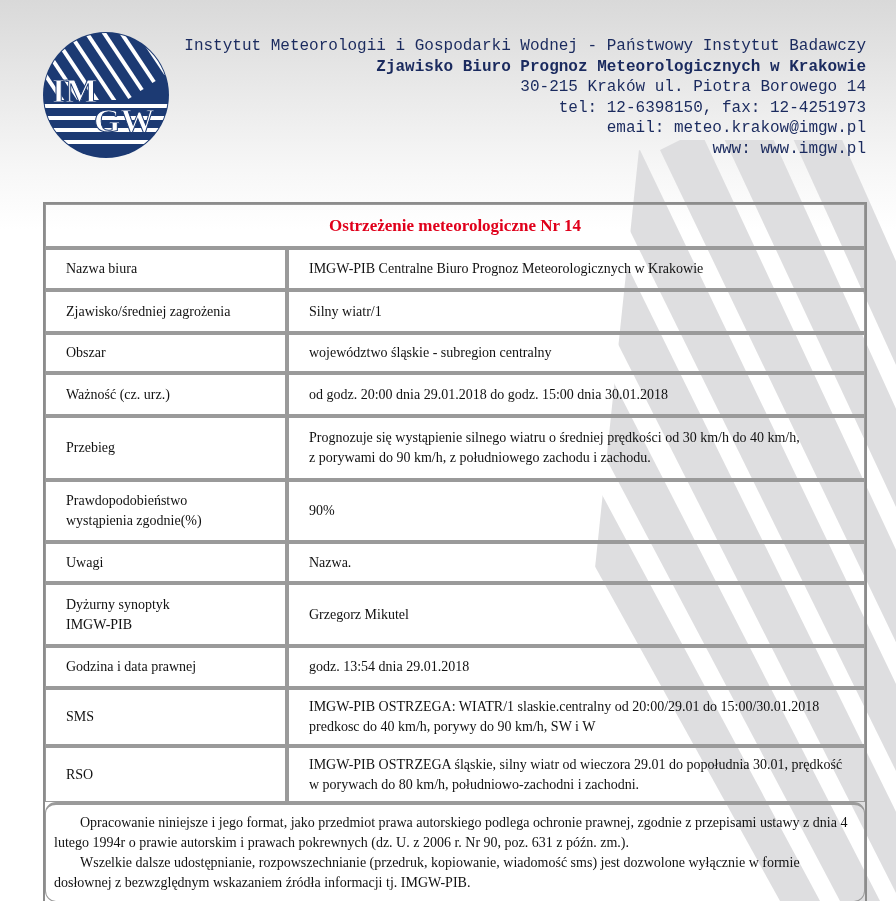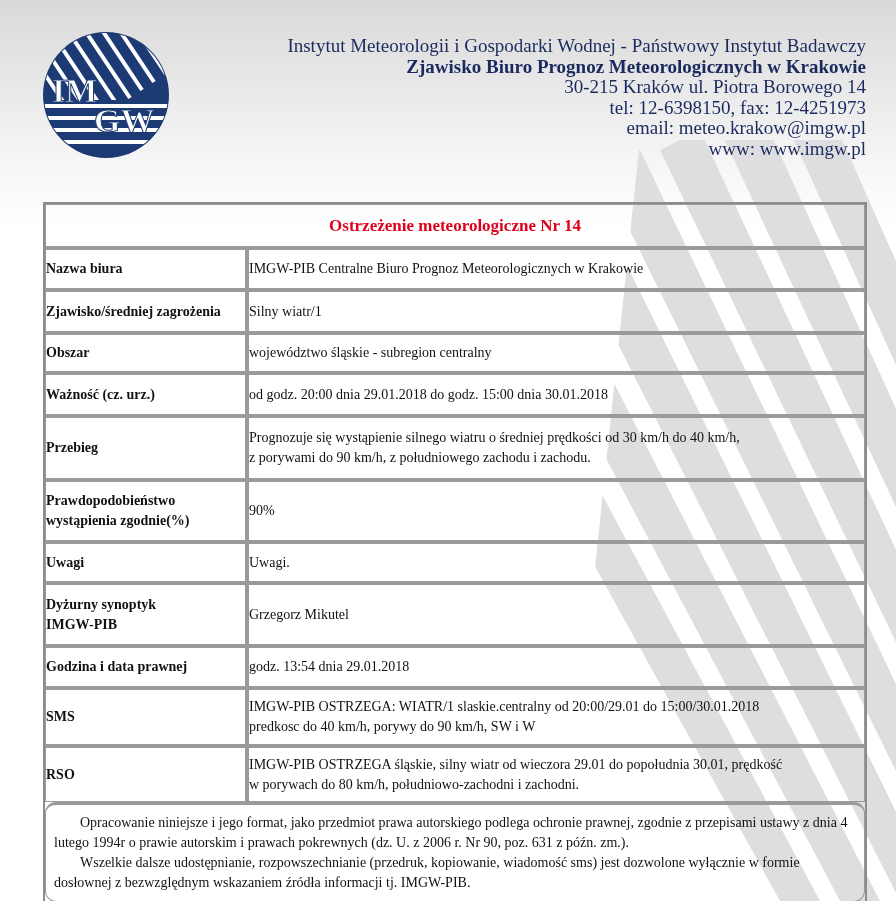--- a/index.html
+++ b/index.html
@@ -10,40 +10,40 @@
   }
   .stripes {
     position: absolute; left: 0; top: 0; width: 896px; height: 901px;
     pointer-events: none;
   }
   .logo {
     position: absolute; left: 42px; top: 30px; width: 128px; height: 130px;
   }
   .header {
     position: absolute; right: 30px; top: 36px; text-align: right;
-    font-family: Liberation Serif, serif; font-size: 19px; color: #1a2a5e;
+    font-family: Liberation Mono, monospace; font-size: 16px; color: #1a2a5e;
     line-height: 20.5px;
   }
   .header .bold { font-weight: bold; }
   .header .line { white-space: nowrap; }
   table.warn {
     position: absolute; left: 43px; top: 202px; width: 824px;
     border-collapse: separate; border-spacing: 0;
     border: 2px solid #8c8c8c;
     font-size: 14px; color: #111;
   }
   table.warn td {
     border: 1px solid #9a9a9a;
     border-width: 1px 1px 1px 1px;
-    padding: 0 0;
+    padding: 0 20px;
     vertical-align: middle;
     line-height: 20px;
   }
   table.warn tr + tr td { border-top: 3px solid #9a9a9a; }
-  td.label { width: 199px; font-weight: bold; border-right: 3px solid #9a9a9a !important; margin-left: 12px; }
+  td.label { width: 199px; font-weight: normal; border-right: 3px solid #9a9a9a !important; margin-left: 12px; }
   td.title {
     text-align: center; color: #e0001b; font-weight: bold; font-size: 17px; height: 40px;
   }
   .foot {
     font-size: 14px; line-height: 21.5px; padding: 8px 8px 8px 8px !important; border-radius: 11px;
   }
   .foot p { margin: 0; text-indent: 26px; }
 </style>
 </head>
 <body>
@@ -135,21 +135,21 @@
   </tr>
   <tr style="height:62px">
     <td class="label">
       <div>Prawdopodobieństwo</div>
       <div>wystąpienia zgodnie(%)</div>
     </td>
     <td>90%</td>
   </tr>
   <tr style="height:41px">
     <td class="label">Uwagi</td>
-    <td>Uwagi.</td>
+    <td>Nazwa.</td>
   </tr>
   <tr style="height:63px">
     <td class="label">
       <div>Dyżurny synoptyk</div>
       <div>IMGW-PIB</div>
     </td>
     <td>Grzegorz Mikutel</td>
   </tr>
   <tr style="height:42px">
     <td class="label">Godzina i data prawnej</td>

